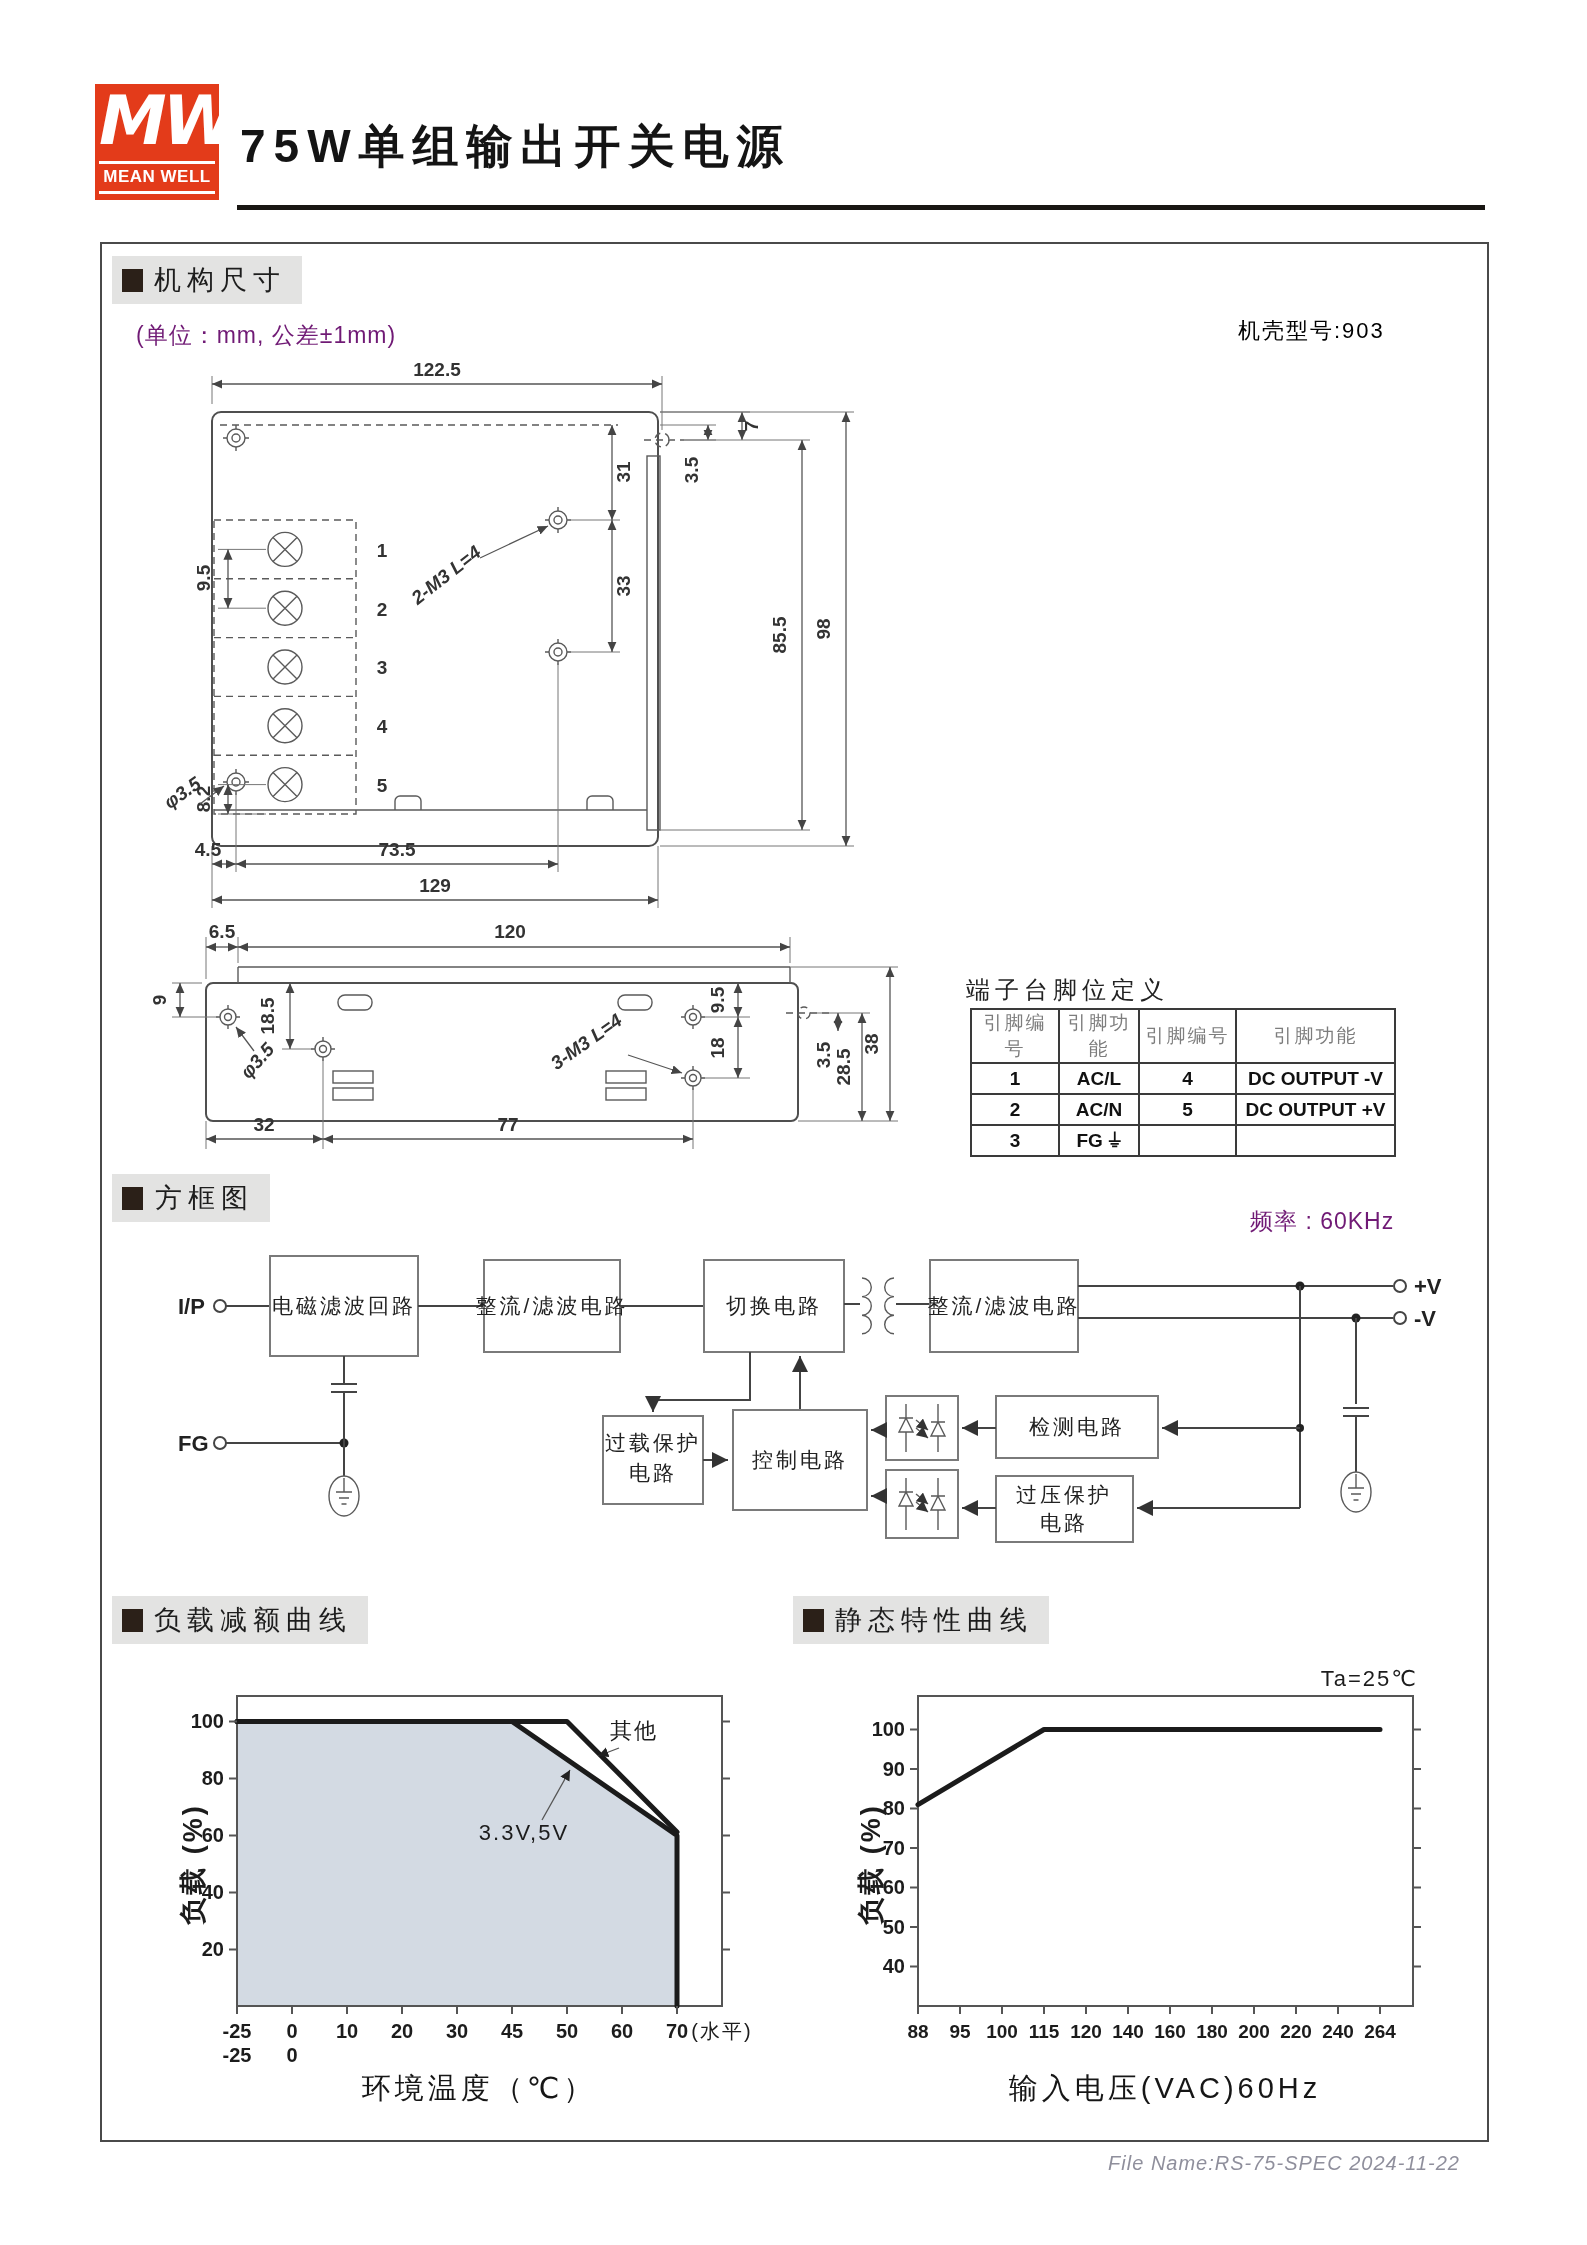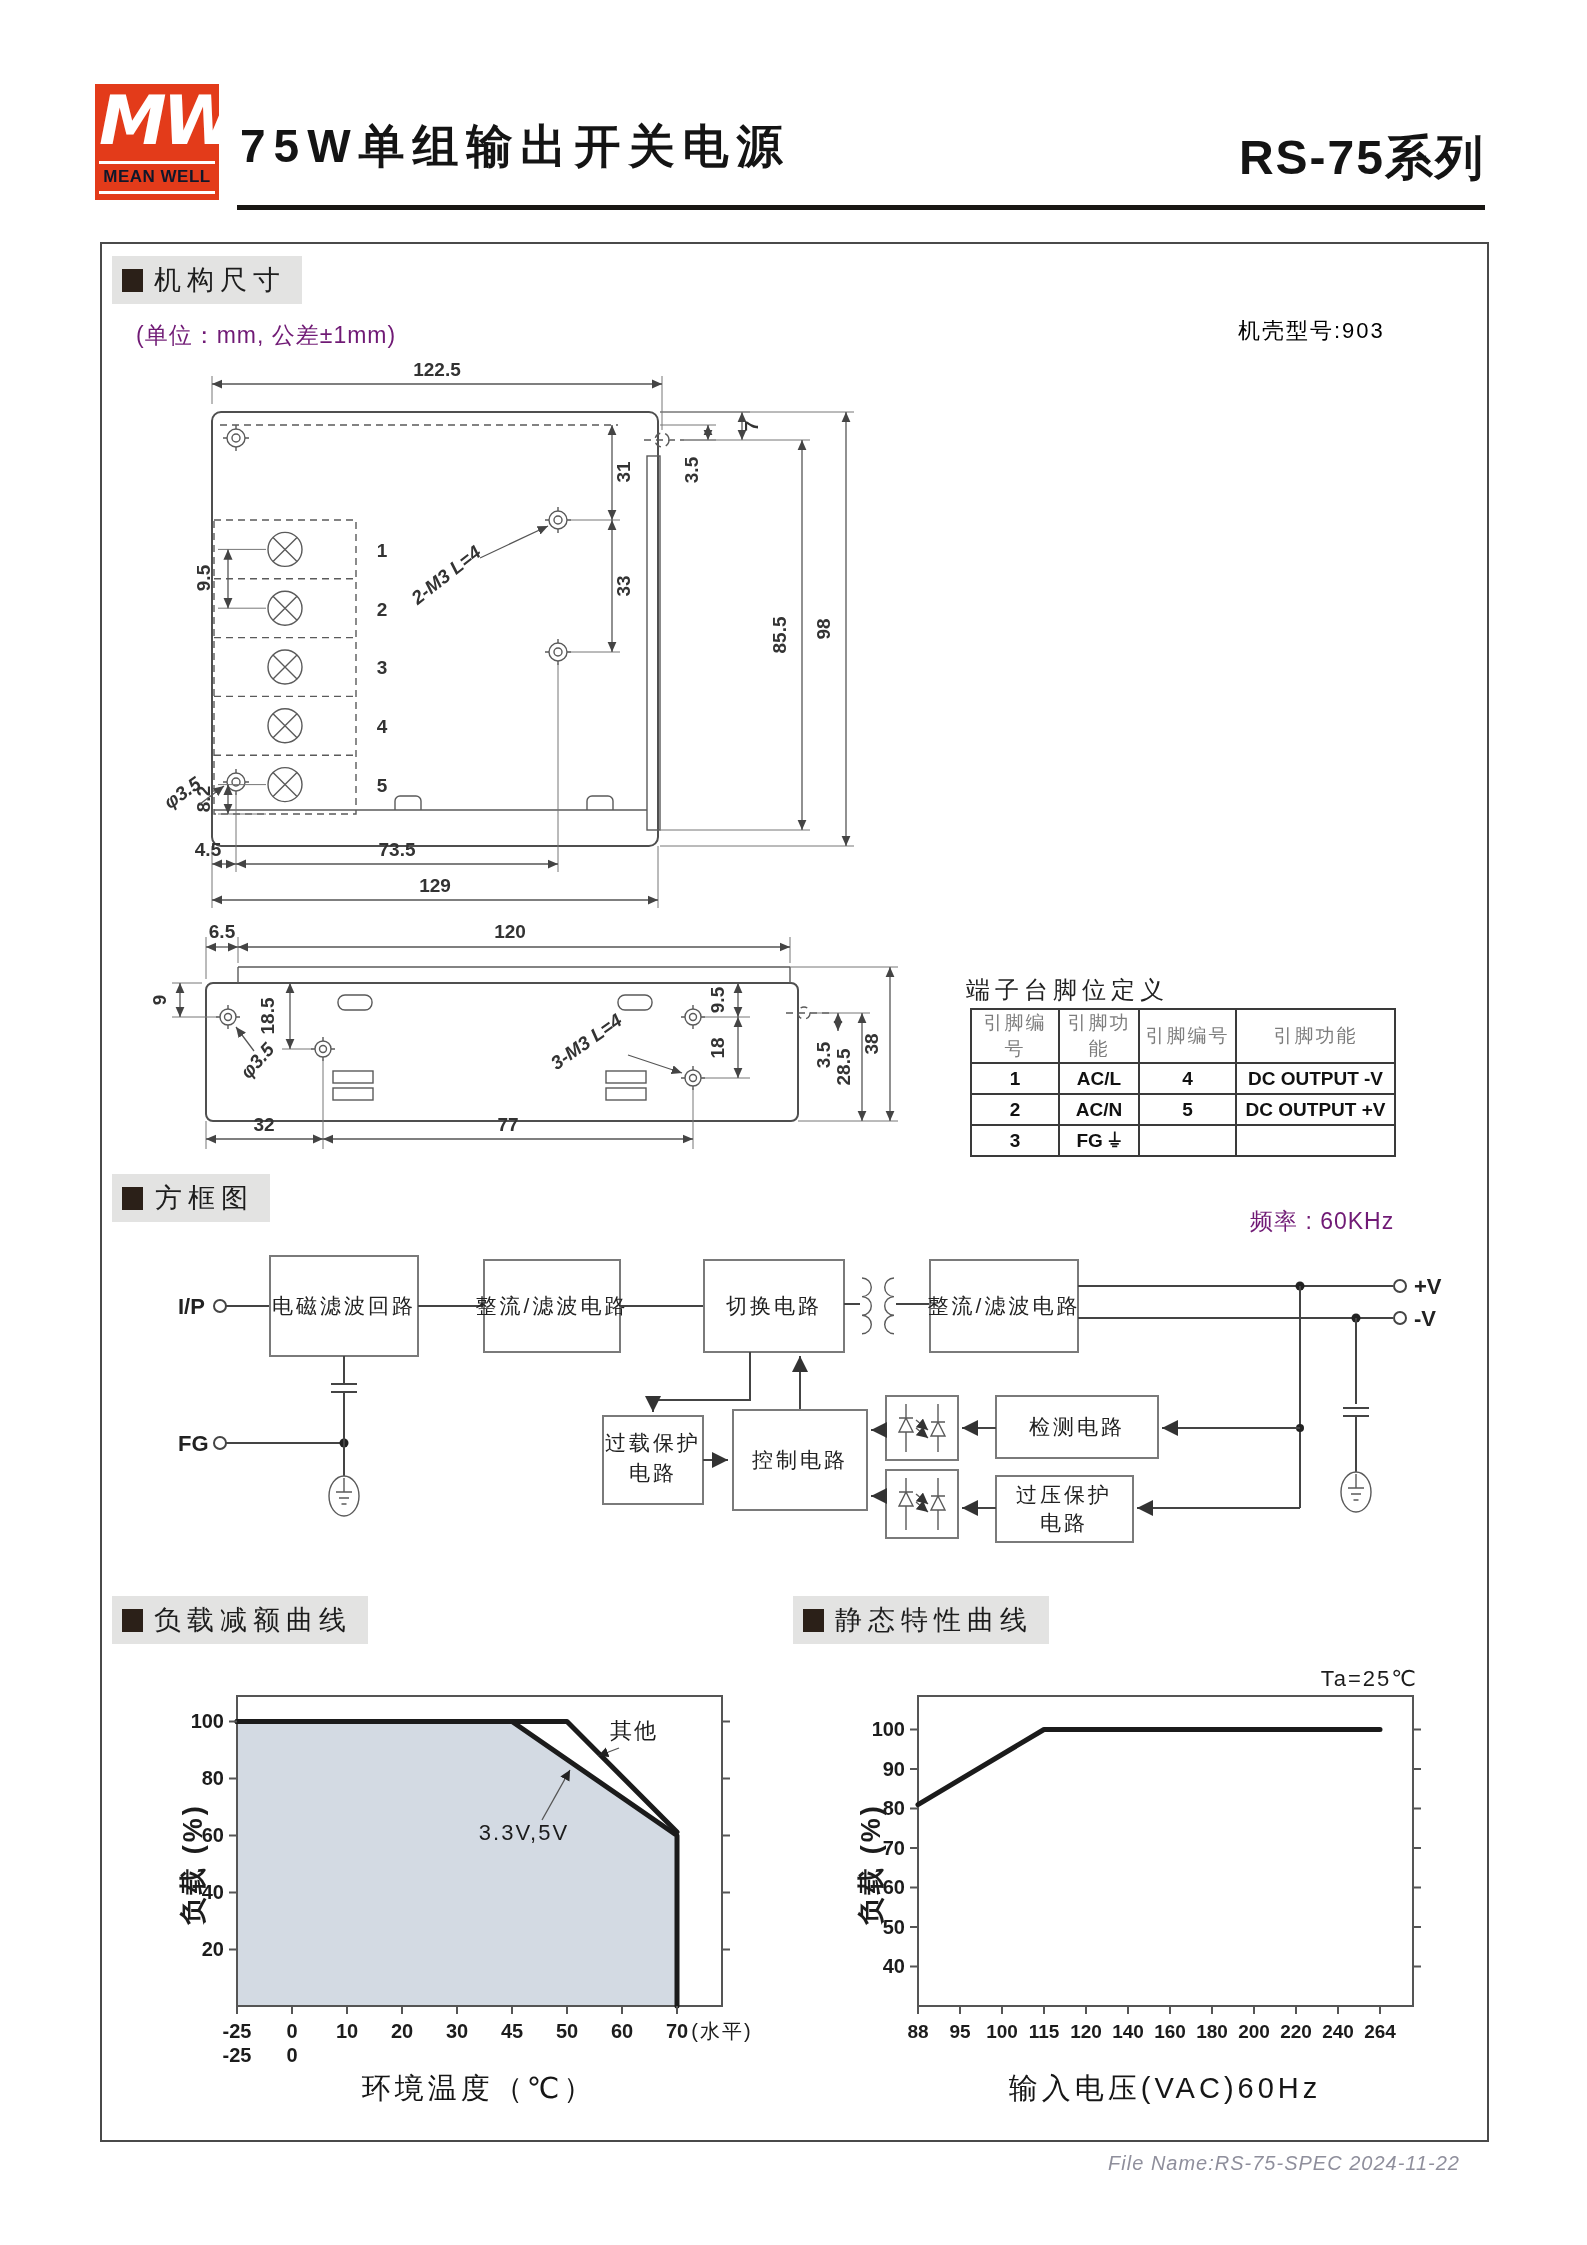--- a/index.html
+++ b/index.html
@@ -3,21 +3,21 @@
 <meta charset="utf-8">
 <style>
   html,body{margin:0;padding:0;background:#fff;}
   .page{position:relative;width:1587px;height:2245px;background:#ffffff;overflow:hidden;
         font-family:"Liberation Sans","DejaVu Sans",sans-serif;color:#222;}
   
   .logo{position:absolute;left:95px;top:84px;width:124px;height:116px;background:#e33b1a;
         display:flex;flex-direction:column;justify-content:flex-end;box-sizing:border-box;padding:0 4px 6px 4px;}
   .logo-mw{color:#fff;font-weight:700;font-style:italic;font-size:68px;line-height:76px;text-align:center;
         letter-spacing:-4px;font-family:"DejaVu Sans","Liberation Sans",sans-serif;}
-  .logo-sub{color:#0f172a;font-weight:700;font-size:17px;text-align:center;letter-spacing:.5px;
+  .logo-sub{color:#ffffff;font-weight:700;font-size:17px;text-align:center;letter-spacing:.5px;
         border-top:3px solid #fff;border-bottom:3px solid #fff;padding:3px 0 4px 0;margin-top:2px;}
   .page-title{position:absolute;left:240px;top:116px;font-size:46px;font-weight:700;letter-spacing:8px;color:#141414;}
   .series-title{position:absolute;right:102px;top:126px;font-size:48px;font-weight:700;letter-spacing:2px;color:#141414;}
   .title-rule{position:absolute;left:237px;top:205px;width:1248px;height:5px;background:#191613;}
   
   .frame{position:absolute;left:100px;top:242px;width:1385px;height:1896px;border:2px solid #4a4a4a;background:#fff;}
   
   .sec-h{position:absolute;display:inline-flex;align-items:center;gap:11px;background:#e3e3e2;
          padding:6px 16px 6px 10px;font-size:27px;letter-spacing:6px;color:#1d1d1d;}
   .sec-h .bullet{width:21px;height:23px;background:#2b2018;flex:0 0 auto;}
@@ -56,21 +56,20 @@
 </head>
 <body>
 
 <div class="page">
 
   <div class="logo">
     <div class="logo-mw">MW</div>
     <div class="logo-sub">MEAN WELL</div>
   </div>
   <div class="page-title">75W单组输出开关电源</div>
-  <div class="series-title">RS-75系列</div>
   <div class="title-rule"></div>
 
   <div class="frame"></div>
 
   <div class="sec-h" style="left:112px;top:256px;">
     <span class="bullet"></span>
     <span>机构尺寸</span>
   </div>
   <div class="note-sm" style="left:136px;top:320px;">(单位：mm, 公差±1mm)</div>
   <div class="note-gray" style="left:1238px;top:316px;">机壳型号:903</div>

